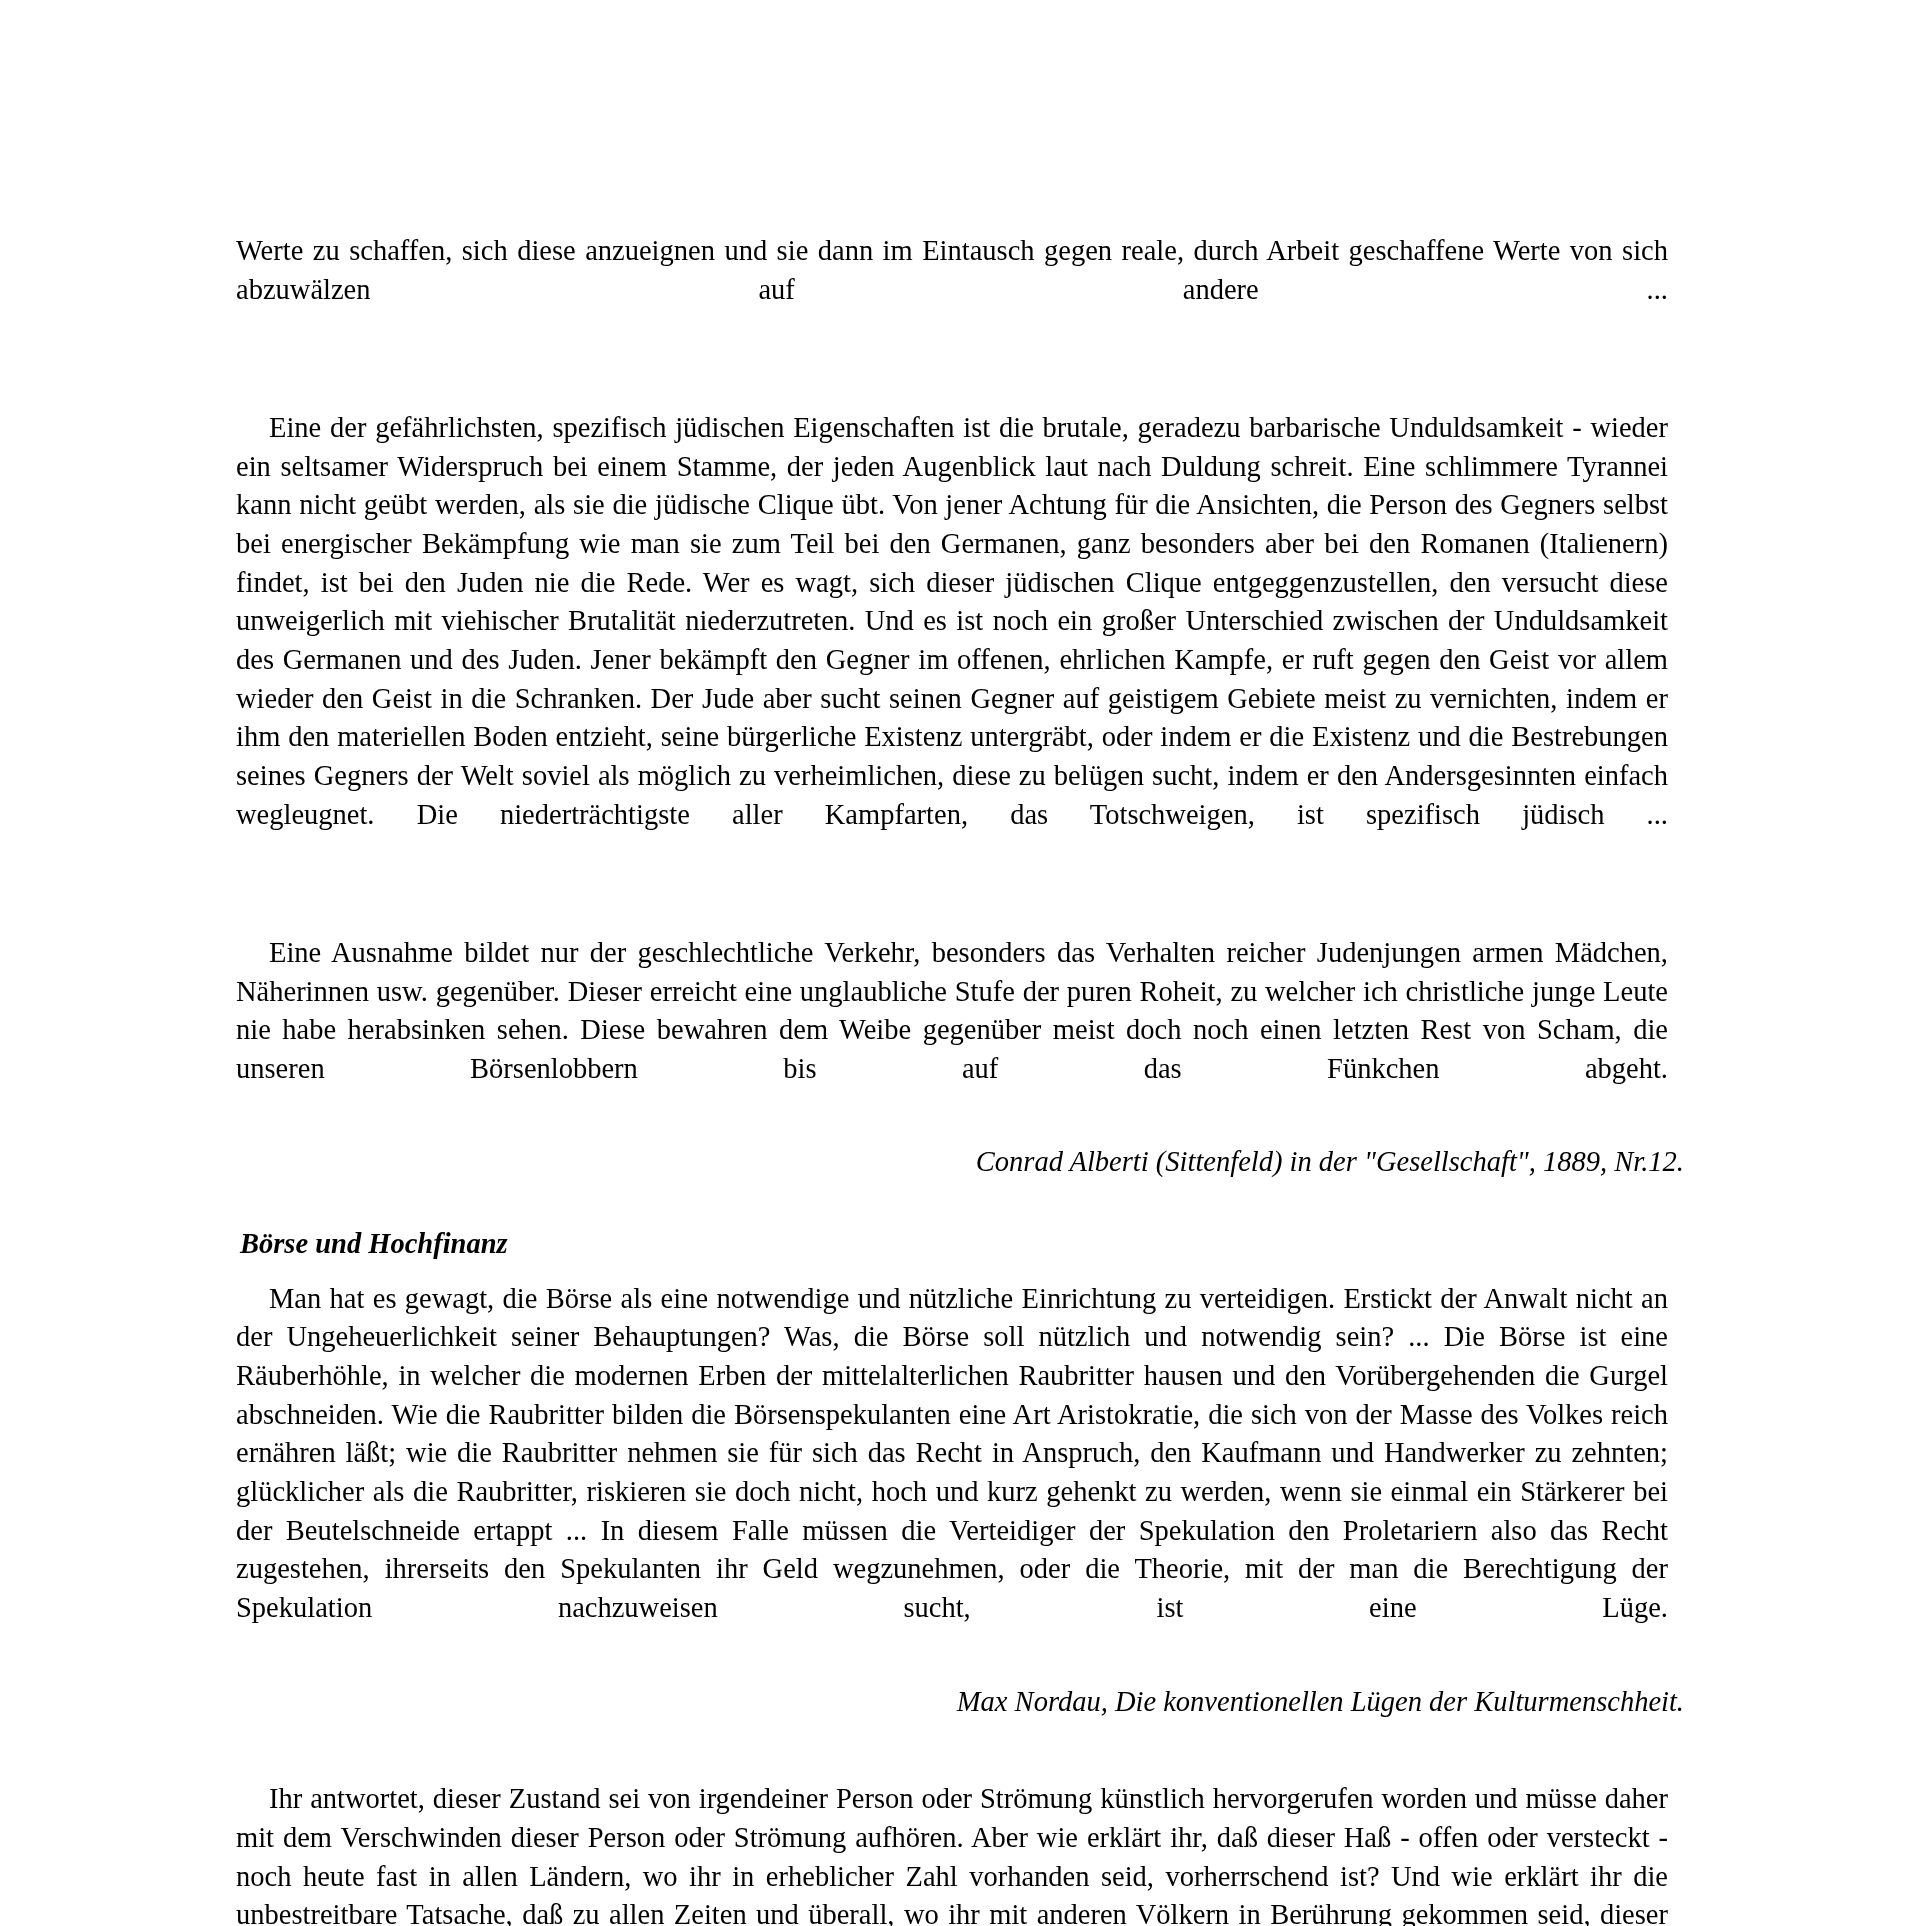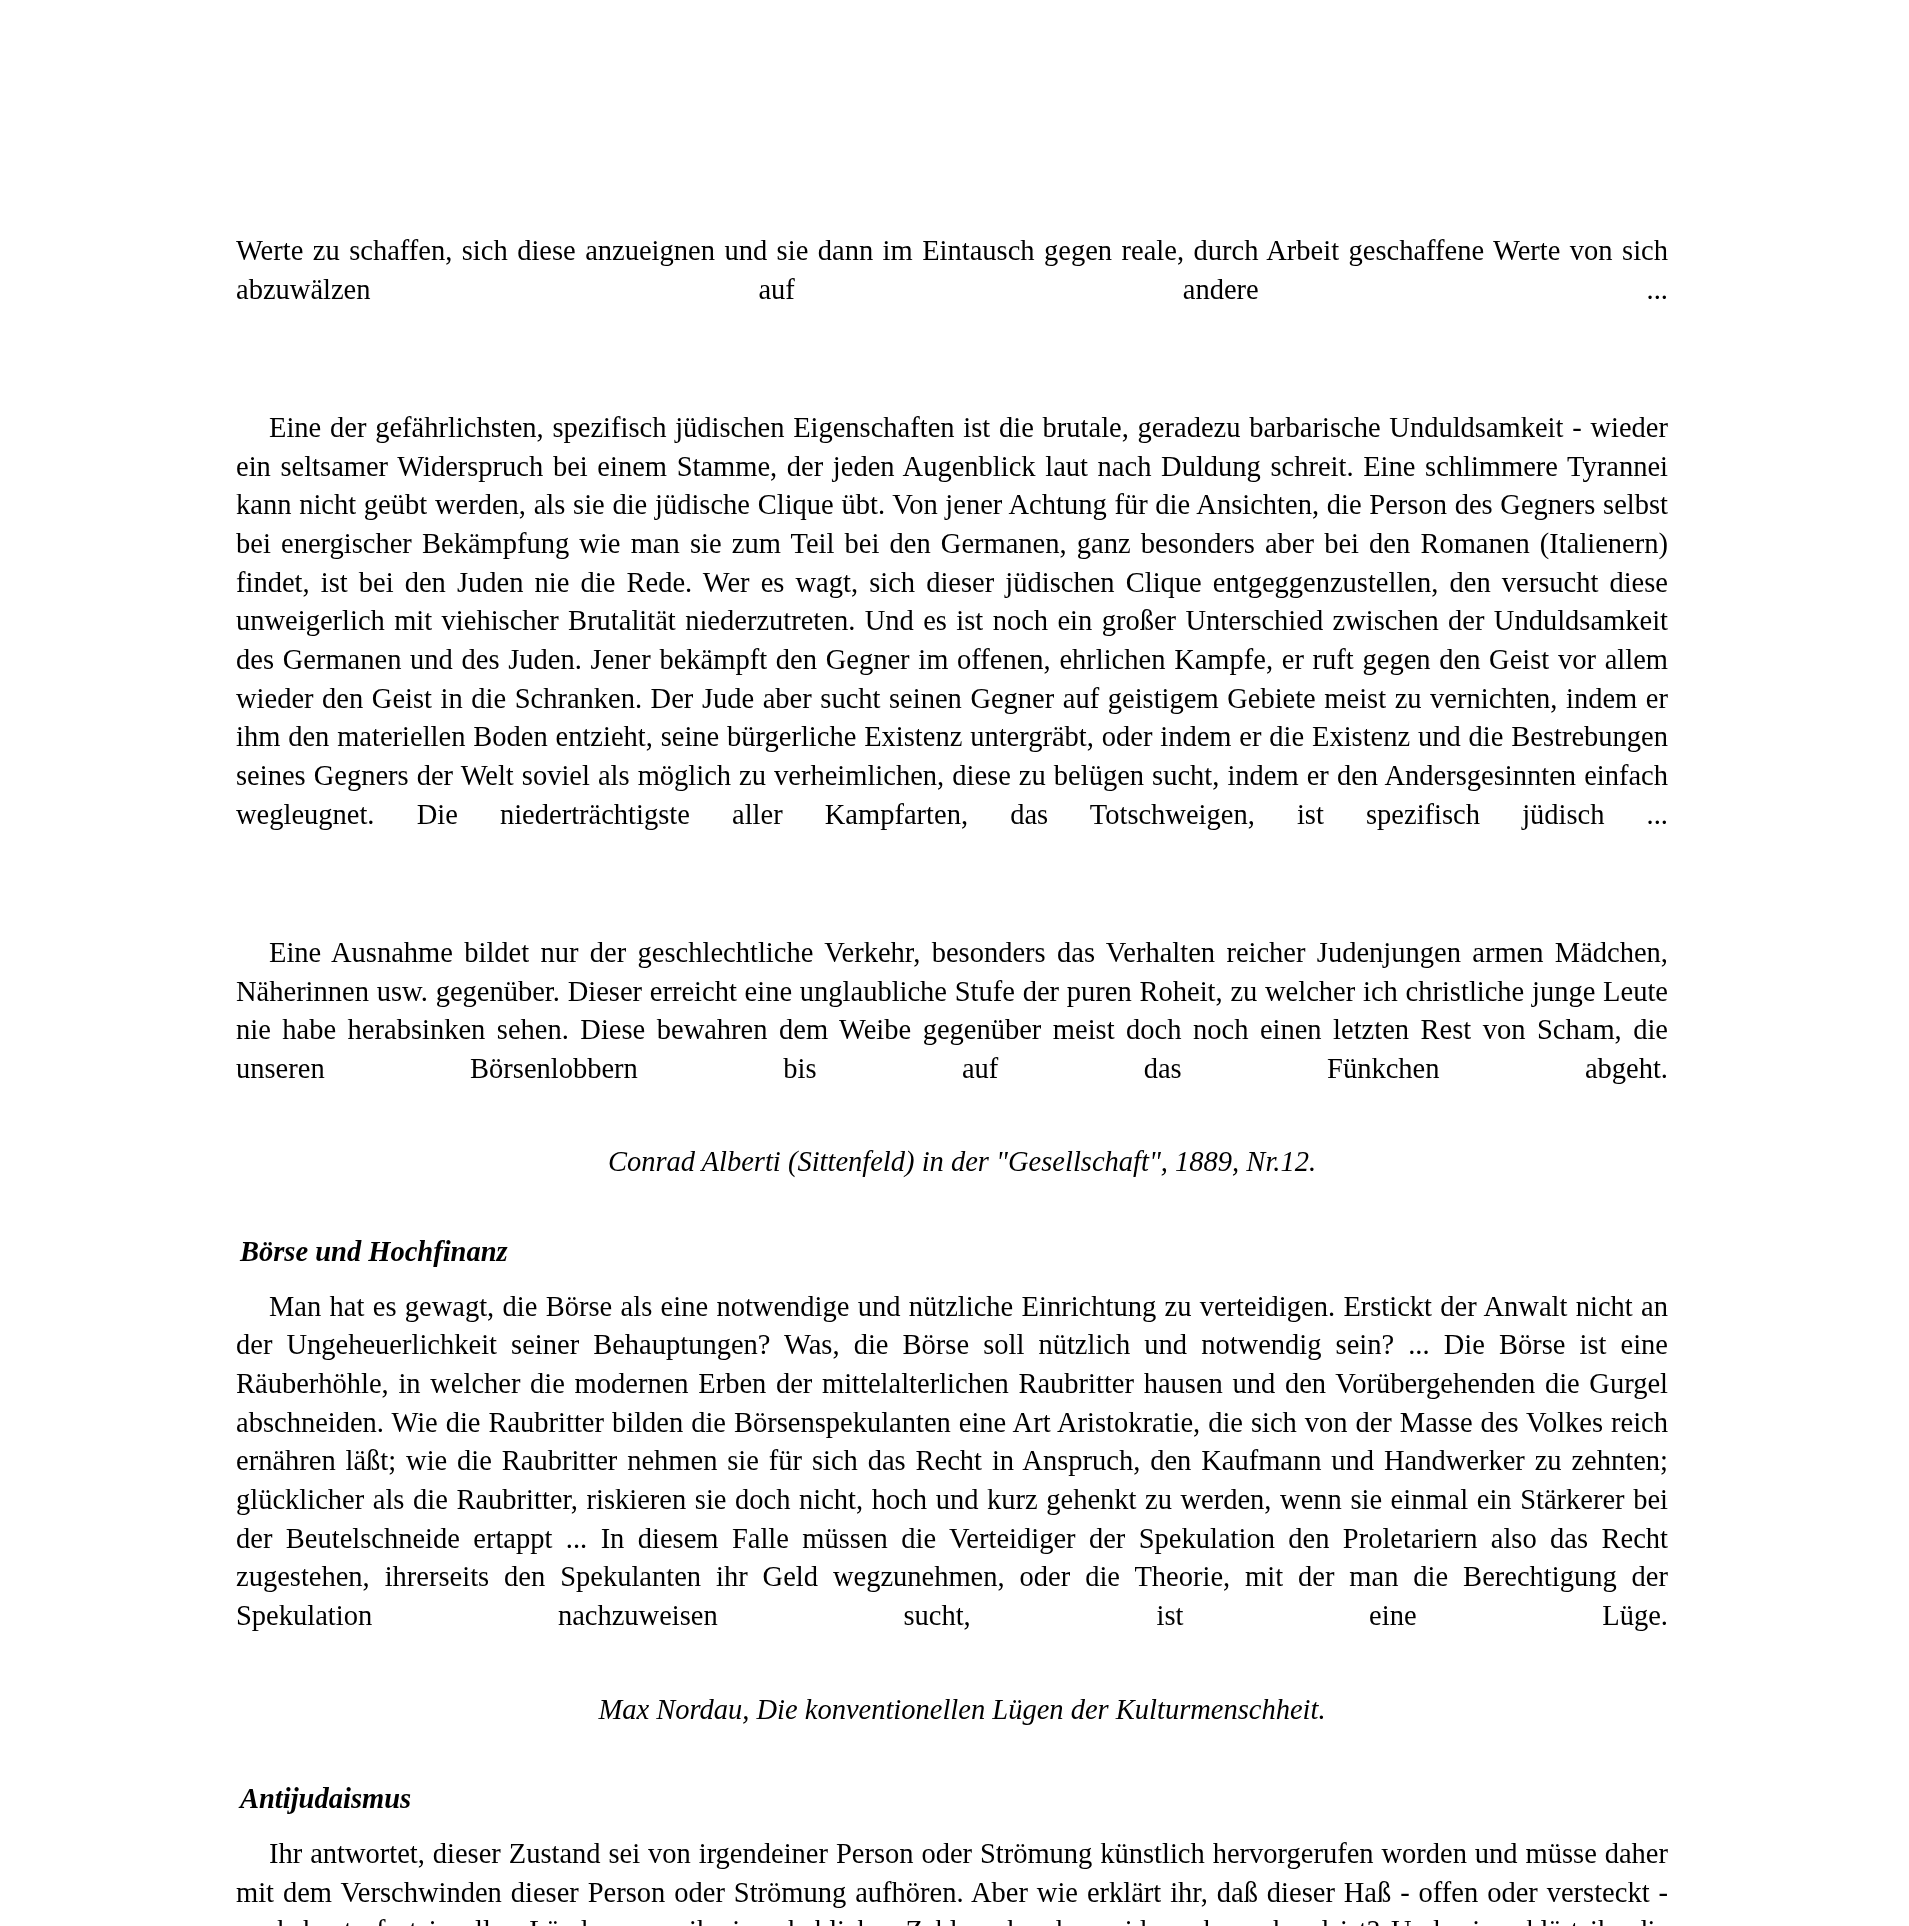--- a/index.html
+++ b/index.html
@@ -39,24 +39,24 @@
   .para.noindent {
     text-indent: 0;
   }
   .gap-para {
     height: 29px;
   }
   .gap-section {
     height: 43px;
   }
   .attribution {
-    margin: 8px;
+    margin: 0;
     font-style: italic;
     text-indent: 20px;
-    text-align: center;
+    text-align: right;
   }
   .subhead {
     margin: 0;
     font-style: italic;
     font-weight: bold;
     text-indent: 20px;
     text-align: left;
   }
   
   .para::after {
@@ -87,20 +87,19 @@
     <div class="gap-section"></div>
 
     <p class="subhead">Börse und Hochfinanz</p>
 
     <p class="para indent">Man hat es gewagt, die Börse als eine notwendige und nützliche Einrichtung zu verteidigen. Erstickt der Anwalt nicht an der Ungeheuerlichkeit seiner Behauptungen? Was, die Börse soll nützlich und notwendig sein? ... Die Börse ist eine Räuberhöhle, in welcher die modernen Erben der mittelalterlichen Raubritter hausen und den Vorübergehenden die Gurgel abschneiden. Wie die Raubritter bilden die Börsenspekulanten eine Art Aristokratie, die sich von der Masse des Volkes reich ernähren läßt; wie die Raubritter nehmen sie für sich das Recht in Anspruch, den Kaufmann und Handwerker zu zehnten; glücklicher als die Raubritter, riskieren sie doch nicht, hoch und kurz gehenkt zu werden, wenn sie einmal ein Stärkerer bei der Beutelschneide ertappt ... In diesem Falle müssen die Verteidiger der Spekulation den Proletariern also das Recht zugestehen, ihrerseits den Spekulanten ihr Geld wegzunehmen, oder die Theorie, mit der man die Berechtigung der Spekulation nachzuweisen sucht, ist eine Lüge.</p>
 
     <p class="attribution">Max Nordau, Die konventionellen Lügen der Kulturmenschheit.</p>
 
     <div class="gap-section"></div>
 
-    <p class="subhead">Antijudaismus</p>
 
     <p class="para indent">Ihr antwortet, dieser Zustand sei von irgendeiner Person oder Strömung künstlich hervorgerufen worden und müsse daher mit dem Verschwinden dieser Person oder Strömung aufhören. Aber wie erklärt ihr, daß dieser Haß - offen oder versteckt - noch heute fast in allen Ländern, wo ihr in erheblicher Zahl vorhanden seid, vorherrschend ist? Und wie erklärt ihr die unbestreitbare Tatsache, daß zu allen Zeiten und überall, wo ihr mit anderen Völkern in Berührung gekommen seid, dieser Haß stets unter den verschiedensten Namen, Vorwänden und Formen gelebt hat? ... Habt ihr nie die Ähnlichkeit zwischen der Sprache eines Stoecker, eines Luther und Apion und Haman bemerkt? Meint ihr wirklich, das alles sei nur künstlich gemacht worden? ... Oder ist etwa der Sinn eurer Mission erfüllt, wenn ihr euch an jene</p>
 
   </div>
 
 </div>
 
 
 </body></html>

